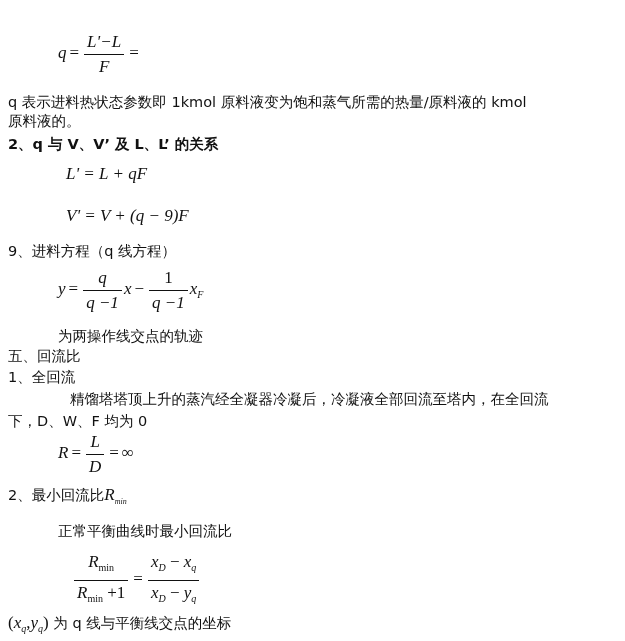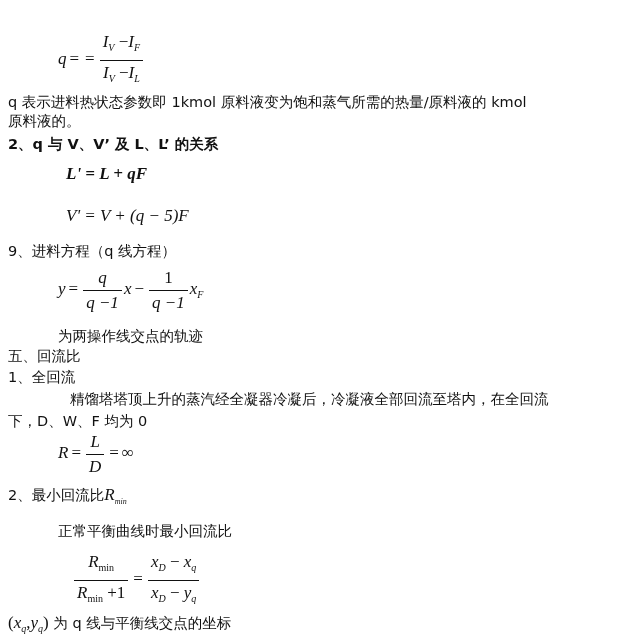--- a/index.html
+++ b/index.html
@@ -22,29 +22,29 @@
     .frac { display: inline-block; vertical-align: middle; text-align: center; margin: 0 2px; }
     .frac .num { display: block; padding: 0 3px 2px; border-bottom: 1px solid #111; line-height: 20px; }
     .frac .den { display: block; padding: 2px 3px 0; line-height: 20px; }
     sub { font-size: 10px; vertical-align: -4px; }
     .op { font-style: normal; margin: 0 3px; }
   </style>
 </head>
 <body>
 
 <div class="math" style="left:58px; top:32px;">
-  <span>q</span><span class="op up">=</span><span class="op up">=</span><span class="frac"><span class="num"><span>I</span><sub>V</sub> <span class="up">−</span><span>I</span><sub>F</sub></span><span class="den"><span>I</span><sub>V</sub> <span class="up">−</span><span>I</span><sub>L</sub></span></span>
+  <span>q</span><span class="op up">=</span><span class="frac"><span class="num">L'−L</span><span class="den">F</span></span><span class="op up">=</span>
 </div>
 
 <div class="txt" style="top:93px;">q 表示进料热状态参数即 1kmol 原料液变为饱和蒸气所需的热量/原料液的 kmol</div>
 <div class="txt" style="top:112px;">原料液的。</div>
 <div class="txt" style="top:135px;font-weight:bold;">2、q 与 V、V’ 及 L、L’ 的关系</div>
 
-<div class="math" style="left:66px; top:164px;font-weight:bold;">L' = L + qF</div>
-<div class="math" style="left:66px; top:206px;">V' = V + (q − 5)F</div>
+<div class="math" style="left:66px; top:164px;">L' = L + qF</div>
+<div class="math" style="left:66px; top:206px;">V' = V + (q − 9)F</div>
 
 <div class="txt" style="top:242px;">9、进料方程（q 线方程）</div>
 
 <div class="math" style="left:58px; top:268px;">
   <span>y</span><span class="op up">=</span><span class="frac"><span class="num">q</span><span class="den">q −1</span></span><span>x</span><span class="op up">−</span><span class="frac"><span class="num up">1</span><span class="den">q −1</span></span><span>x</span><sub>F</sub>
 </div>
 
 <div class="txt indent" style="top:327px;">为两操作线交点的轨迹</div>
 <div class="txt" style="top:347px;">五、回流比</div>
 <div class="txt" style="top:368px;">1、全回流</div>

